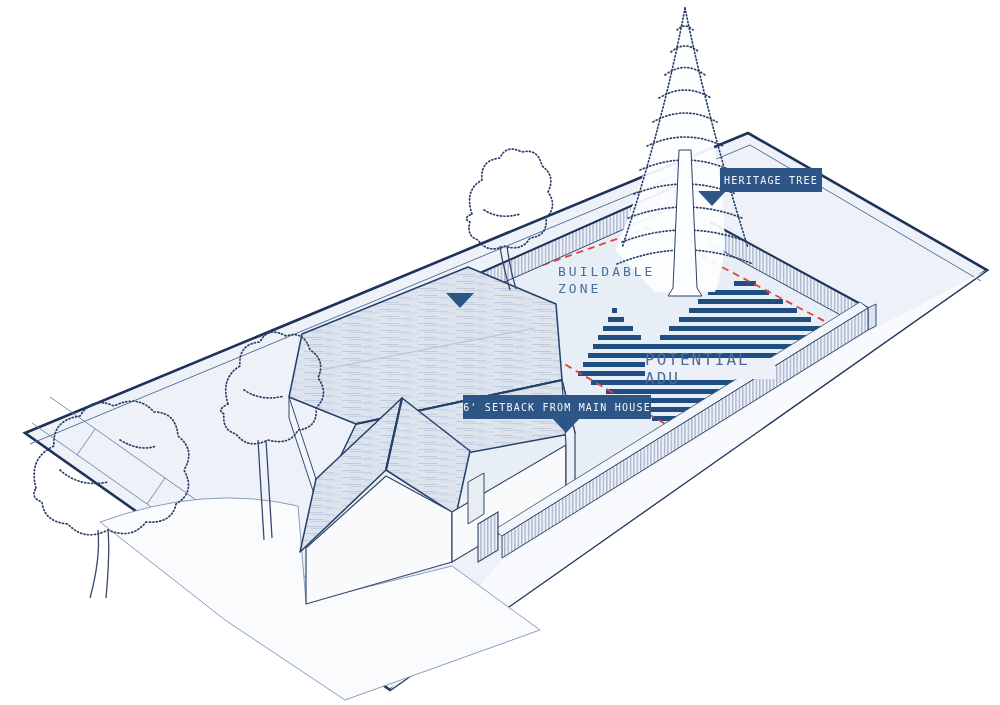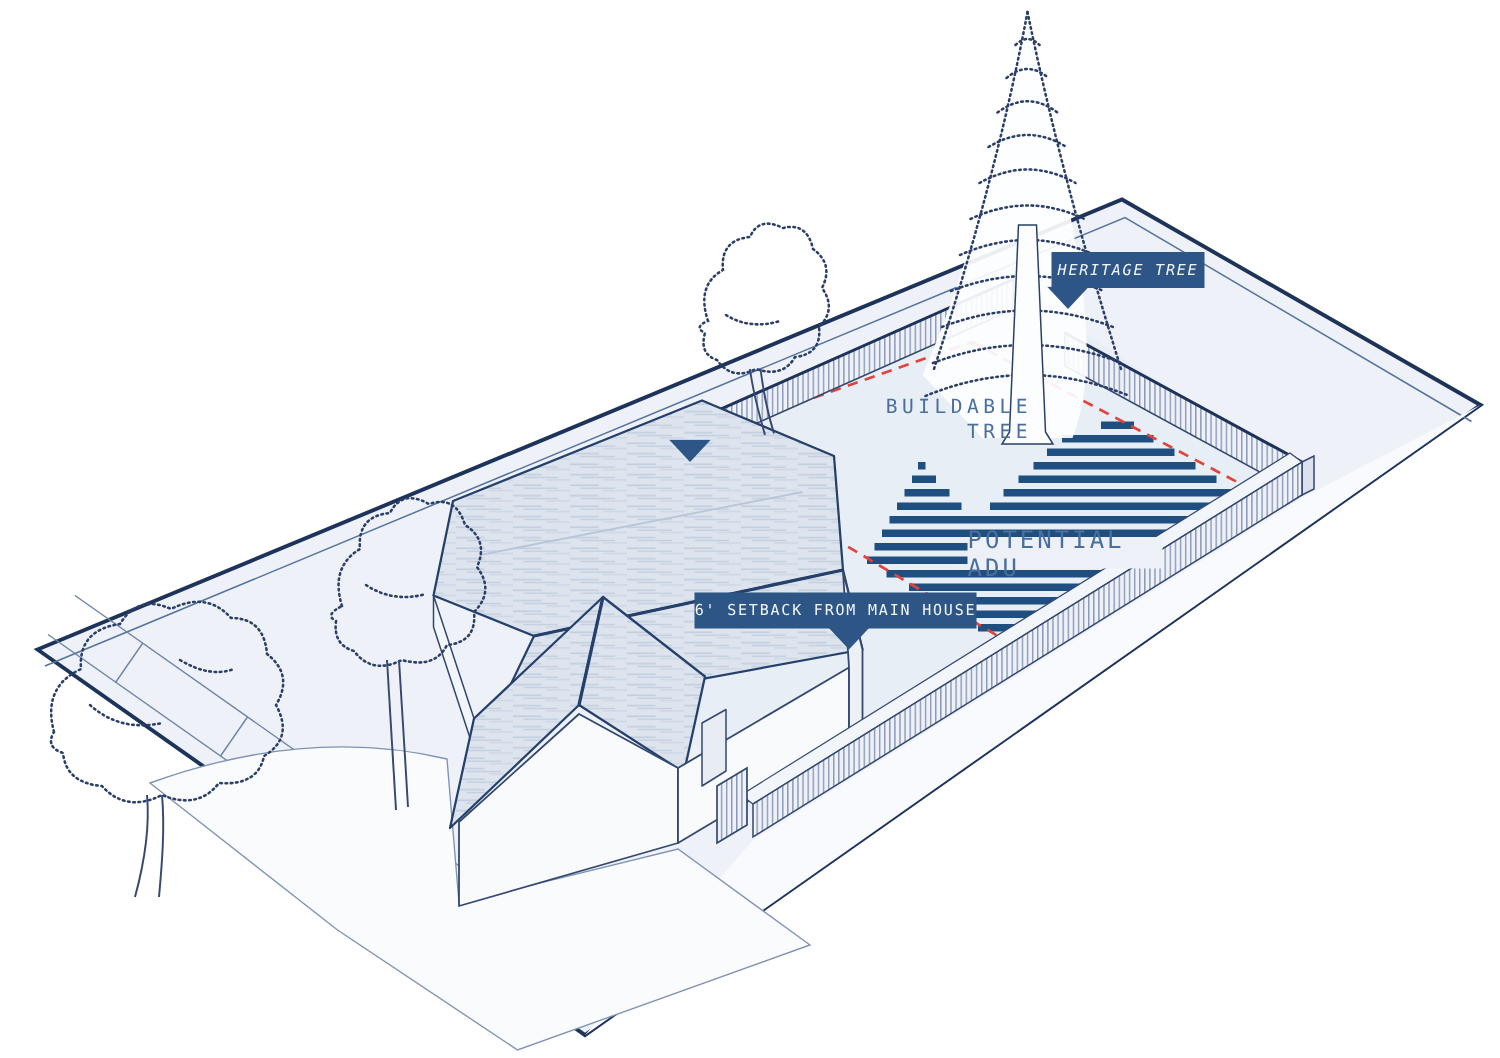--- a/index.html
+++ b/index.html
@@ -4,21 +4,21 @@
 <style>
   html,body{margin:0;padding:0;background:#ffffff;}
   #stage{position:relative;width:1000px;height:705px;overflow:hidden;background:#fff;
          font-family:"DejaVu Sans Mono", monospace;}
   #plan{position:absolute;left:0;top:0;}
   .badge{position:absolute;height:24px;display:flex;align-items:center;justify-content:center;
          background:var(--badge_bg,#2d5586);color:var(--badge_text,#f2f6fa);
          font-size:10px;letter-spacing:1.2px;white-space:nowrap;z-index:6;}
   .badge-tail{position:absolute;width:28px;height:15px;background:var(--badge_bg,#2d5586);
          clip-path:polygon(0 0,100% 0,50% 100%);z-index:6;}
-  .zone-label{position:absolute;color:var(--zone_text,#4a6f9d);text-align:right;
+  .zone-label{position:absolute;color:var(--zone_text,#4a6f9d);text-align:left;
          font-size:13px;letter-spacing:3px;line-height:17px;z-index:5;}
   .adu-label{position:absolute;background:var(--floor,#edf1f7);color:var(--zone_text,#4a6f9d);
          font-size:16px;letter-spacing:2px;display:flex;align-items:center;justify-content:center;z-index:5;}
   .dash{stroke:var(--setback_dash,#e2443c);stroke-width:1.8;stroke-dasharray:7 5;fill:none;}
   .adu-bar{fill:var(--adu_stripe,#1f4e80);}
   .outline{stroke:var(--outline,#1d3359);}
   .tree-dot{fill:none;stroke:#2b3f68;stroke-width:1.7;stroke-dasharray:1.1 2.4;stroke-linecap:round;}
   .trunk{fill:none;stroke:#37496e;stroke-width:1.3;}
 </style>
 </head>
@@ -155,26 +155,26 @@
     <path class="tree-dot" d="M634 194 Q685 174 736 194"></path>
     <path class="tree-dot" d="M628 218 Q685 196 742 218"></path>
     <path class="tree-dot" d="M622 242 Q685 218 748 242"></path>
     <path class="tree-dot" d="M617 264 Q685 236 753 264"></path>
     <polygon points="679,150 691,150 697,288 702,296 668,296 673,288" fill="#fcfdfe" stroke="#2b3f68" stroke-width="1"></polygon>
   </g>
 </svg>
 
 <div class="zone-label" style="left:558px;top:263px;width:130px;">
   <div>BUILDABLE</div>
-  <div>TREE</div>
+  <div>ZONE</div>
 </div>
 
 <div class="adu-label" style="left:645px;top:358px;width:130px;height:21px;">POTENTIAL ADU</div>
 
-<div class="badge" style="left:701px;top:168px;width:102px;font-style:italic;">HERITAGE TREE</div>
+<div class="badge" style="left:720px;top:168px;width:102px;">HERITAGE TREE</div>
 <div class="badge-tail" style="left:698px;top:191px;"></div>
 
 <div class="badge-tail" style="left:446px;top:293px;"></div>
 
 <div class="badge" style="left:418px;top:395px;width:188px;margin-left:45px;">6' SETBACK FROM MAIN HOUSE</div>
 <div class="badge-tail" style="left:552px;top:418px;"></div>
 
 </div>
 
 </body></html>

